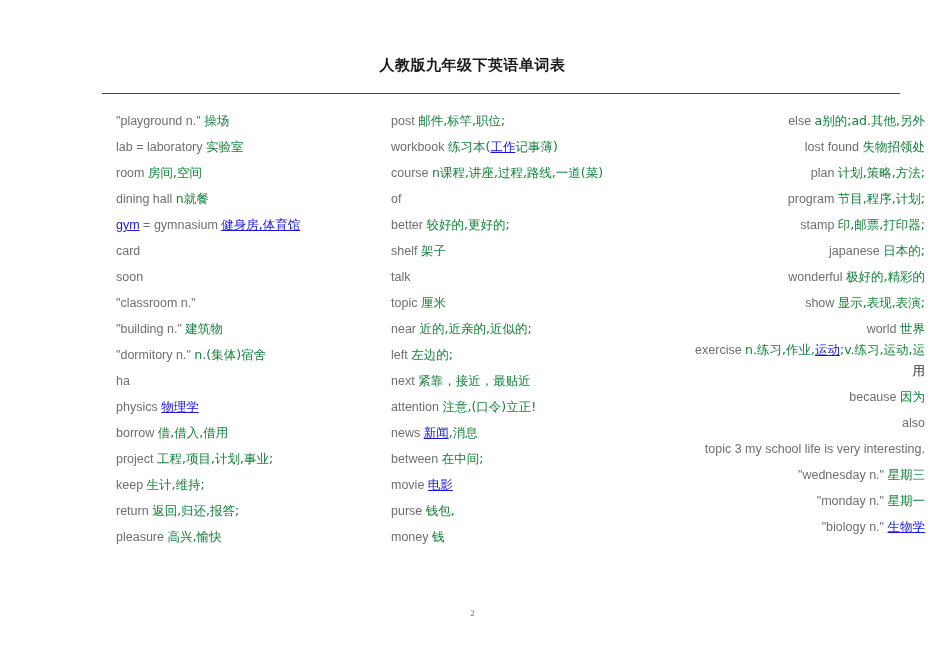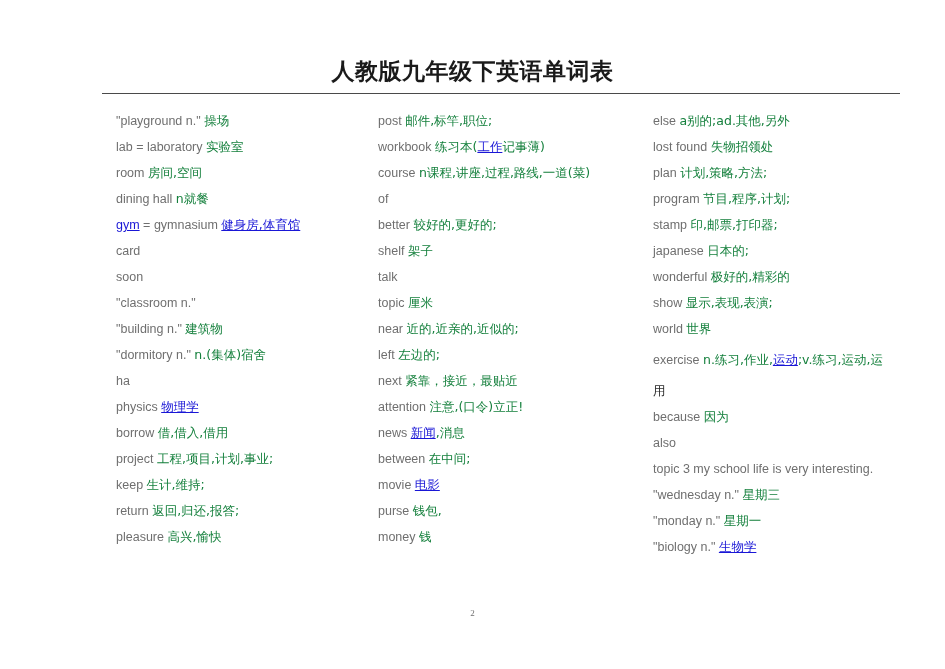--- a/index.html
+++ b/index.html
@@ -21,21 +21,21 @@
     width: 945px;
     height: 669px;
   }
   .doc-title {
     position: absolute;
     left: 0;
     top: 56px;
     width: 945px;
     text-align: center;
     font-family: "Liberation Serif", "DejaVu Serif", serif;
-    font-size: 23px;
+    font-size: 15px;
     font-weight: bold;
     color: #1a1a1a;
     letter-spacing: 0.5px;
   }
   .title-rule {
     position: absolute;
     left: 102px;
     top: 93px;
     width: 798px;
     height: 1px;
@@ -46,43 +46,43 @@
     left: 0;
     top: 108px;
     width: 945px;
     height: 480px;
   }
   .col {
     position: absolute;
     top: 0;
   }
   .col-1 { left: 116px; width: 262px; }
-  .col-2 { left: 378px; width: 256px; }
-  .col-3 { left: 653px; width: 272px; }
+  .col-2 { left: 391px; width: 256px; }
+  .col-3 { left: 653px; width: 272px; text-align: right; }
 
   .entry {
     font-size: 12.5px;
     line-height: 26px;
     white-space: nowrap;
     color: #6f6f6f;
   }
   .entry .cn {
     color: #15803d;
     font-family: "DejaVu Sans", "Liberation Sans", sans-serif;
   }
   .entry .en {
     color: #6f6f6f;
   }
   .entry .lnk {
     color: #1a17d6;
     text-decoration: underline;
   }
   .entry.wrap {
     white-space: normal;
-    line-height: 36px;
+    line-height: 16px;
   }
   .cont-line {
     font-size: 12.5px;
     line-height: 26px;
     color: #2b2b2b;
     padding-left: 0px;
     font-family: "DejaVu Sans", "Liberation Sans", sans-serif;
   }
   .page-number {
     position: absolute;

